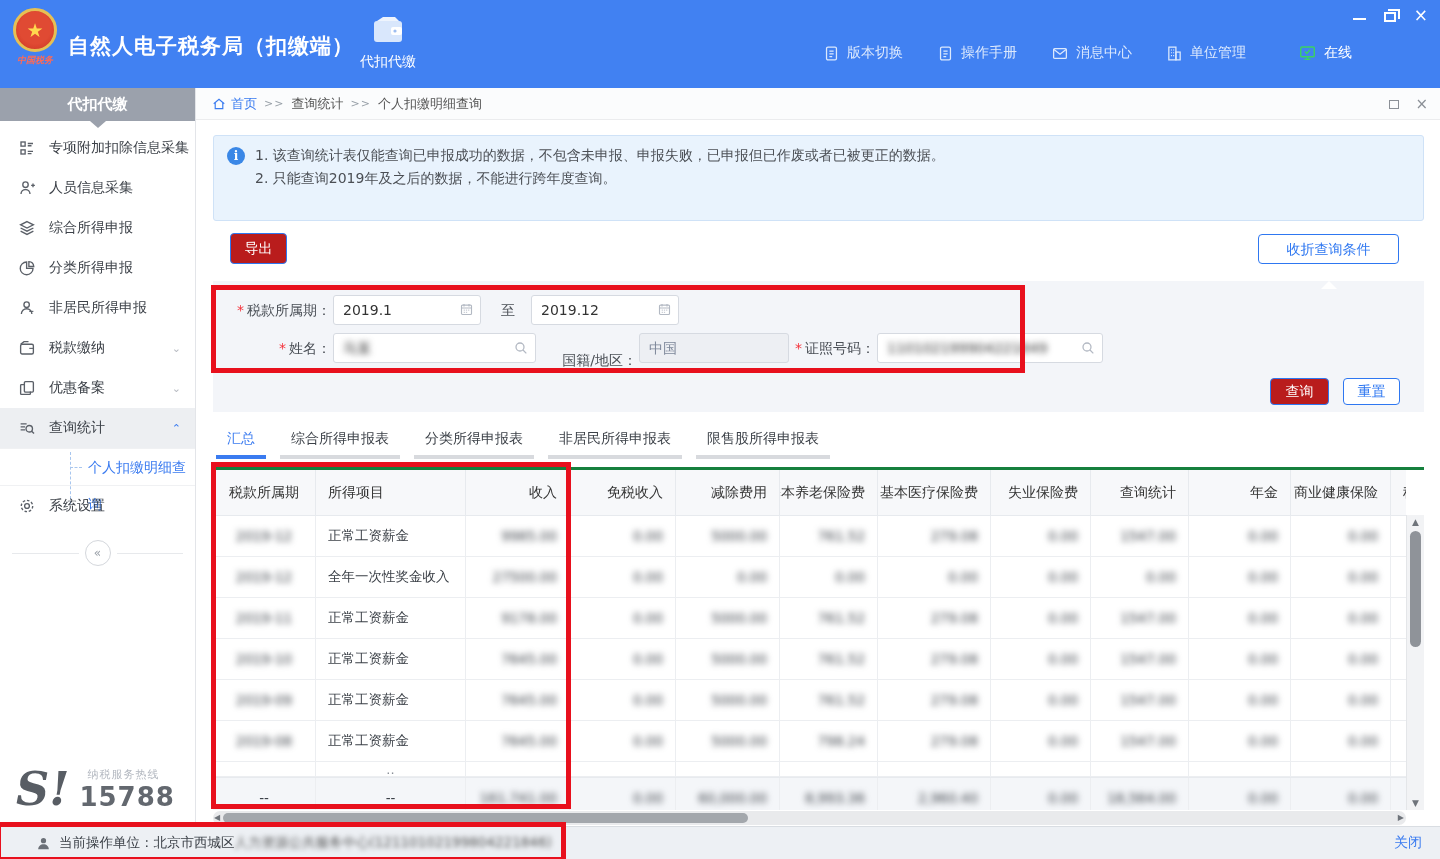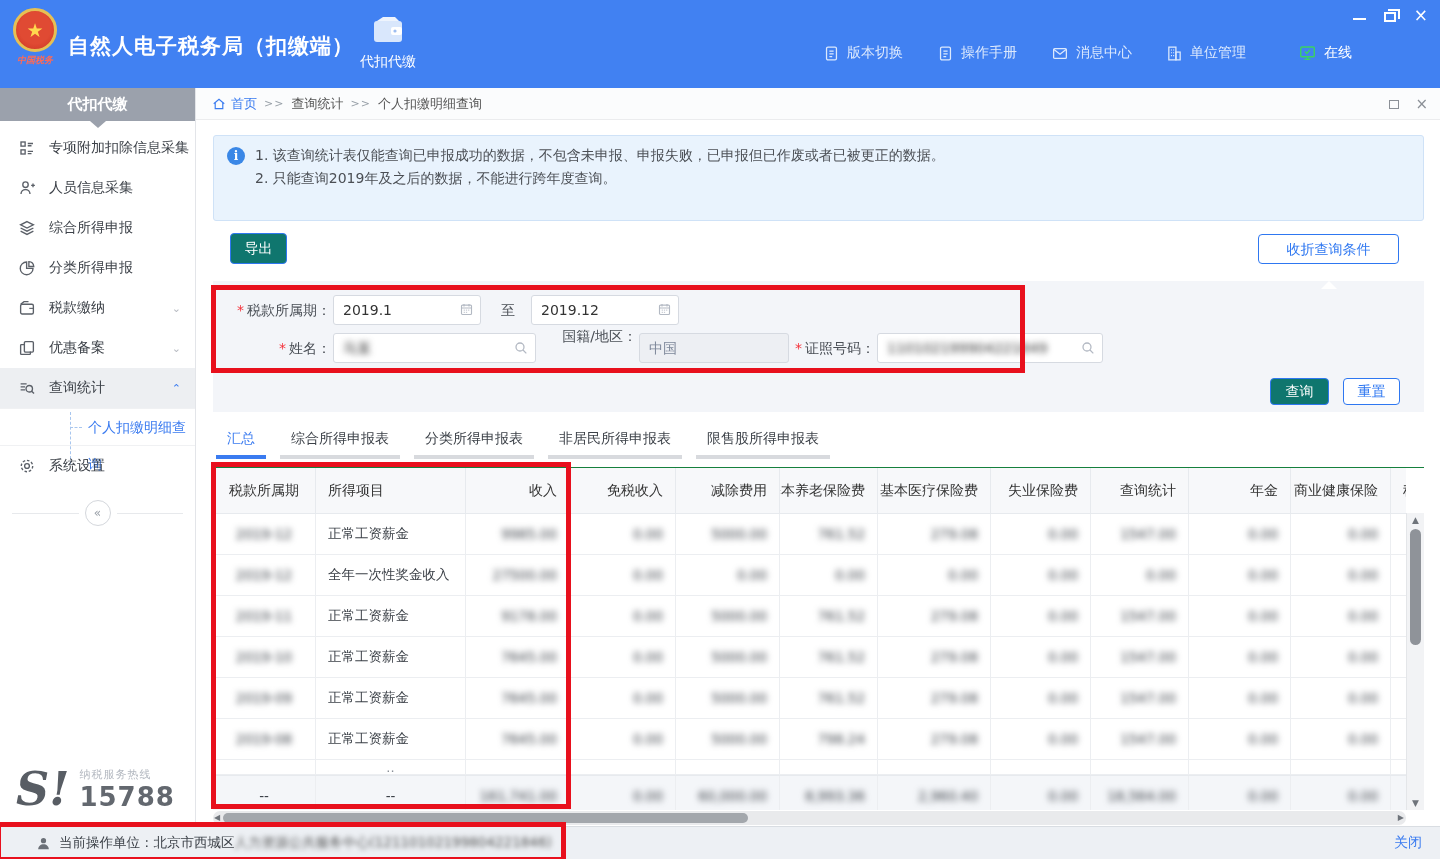--- a/index.html
+++ b/index.html
@@ -39,39 +39,39 @@
   .submenu::before { content:''; position:absolute; left:70px; top:4px; height:52px; border-left:1px dashed #a8c6ee; }
   .sub-item { height:38px; line-height:37px; padding-left:88px; font-size:14px; color:#3c4148; border-top:1px solid #f0f1f3; position:relative; cursor:default; }
   .sub-item::before { content:''; position:absolute; left:70px; top:18px; width:12px; border-top:1px dashed #a8c6ee; }
   .sub-item.current { color:#3a7bf0; }
   .sub-item:last-child { border-bottom:1px solid #f0f1f3; }
   .collapse-row { display:flex; align-items:center; margin:14px 12px 0 12px; }
   .collapse-row::before, .collapse-row::after { content:''; flex:1; height:1px; background:#e7e9ec; }
   .collapse-btn { width:26px; height:26px; border:1px solid #d4d7dc; border-radius:50%; color:#9aa0a8; font-size:12px; line-height:24px; text-align:center; margin:0 6px; background:#fff; }
   .hotline { position:absolute; left:16px; bottom:14px; display:flex; align-items:center; gap:10px; }
   .hot-mark { font-family:"DejaVu Serif","Liberation Serif",serif; font-style:italic; font-weight:bold; font-size:46px; color:#585d64; line-height:46px; }
-  .hot-label { font-size:11px; color:#b3b8c0; letter-spacing:1px; }
+  .hot-label { font-size:11px; color:#b3b8c0; letter-spacing:1px;margin-left:8px; }
   .hot-num { font-size:26px; font-weight:bold; color:#63686f; letter-spacing:1px; }
 
   
   .crumbbar { position:absolute; left:196px; right:0; top:88px; height:32px; background:#fbfcfd; border-bottom:1px solid #ebecee; display:flex; align-items:center; padding:0 16px; gap:7px; font-size:13px; color:#555; }
   .crumb-home { color:#3a7bf0; display:flex; align-items:center; gap:5px; }
   .crumb-sep { color:#98a0a8; font-size:11px; letter-spacing:1px; }
   .crumb-ctrl { position:absolute; right:12px; top:9px; display:flex; gap:16px; align-items:center; }
   .cc-max { width:10px; height:9px; border:1.5px solid #8b9097; }
   .cc-close { color:#8b9097; font-size:15px; line-height:14px; }
 
   
   .main { position:absolute; left:196px; right:0; top:120px; bottom:33px; background:#fff; }
   .notice { position:absolute; left:17px; width:1211px; top:15px; height:86px; background:#e9f3fd; border:1px solid #cfe2f7; border-radius:3px; padding:8px 14px 8px 41px; }
   .notice-line { font-size:14px; color:#4b4f55; line-height:23px; }
   .info-badge { position:absolute; left:13px; top:11px; width:18px; height:18px; border-radius:50%; background:#3a87e6; color:#fff; font-size:12px; font-weight:bold; text-align:center; line-height:18px; font-family:"DejaVu Serif","Liberation Serif",serif; }
 
   .btn { display:inline-block; text-align:center; border-radius:4px; font-size:14px; cursor:default; }
-  .btn-primary { background:#0f766e; color:#fff; border:1px solid #2e77f1; }
+  .btn-primary { background:#b91c1c; color:#fff; border:1px solid #2e77f1; }
   .btn-ghost { background:#fff; color:#2e77f1; border:1px solid #2e77f1; }
   .export-btn { position:absolute; left:34px; top:113px; width:57px; height:31px; line-height:29px; }
   .collapse-cond-btn { position:absolute; left:1062px; top:114px; width:141px; height:30px; line-height:28px; }
 
   .filter-panel { position:absolute; left:17px; top:161px; width:1211px; height:131px; background:#f3f5f9; }
   .panel-notch { position:absolute; left:1108px; top:-8px; width:0; height:0; border:8px solid transparent; border-bottom:8px solid #fff; }
   .f-label { position:absolute; height:30px; line-height:30px; text-align:right; color:#4a4f56; font-size:14px; }
   .req { color:#f4333c; margin-right:3px; }
   .f-input { position:absolute; height:30px; background:#fff; border:1px solid #d6dae1; border-radius:3px; line-height:28px; padding:0 26px 0 9px; font-size:14px; color:#333; }
   .f-input .ric { position:absolute; right:6px; top:6px; }
@@ -81,21 +81,21 @@
 
   .blur { filter:blur(3px); }
   .blur2 { filter:blur(2.5px); }
 
   
   .tabs { position:absolute; left:20px; top:310px; display:flex; }
   .tab { font-size:14px; color:#3c4148; padding:0 11px 7px 11px; border-bottom:4px solid #d8dade; margin-right:14px; cursor:default; white-space:nowrap; }
   .tab.active { color:#3a7bf0; border-bottom-color:#3a7bf0; }
 
   
-  .table-wrap { position:absolute; left:17px; top:347px; width:1211px; height:343px; border-top:1px solid #15803d; }
+  .table-wrap { position:absolute; left:17px; top:347px; width:1211px; height:343px; border-top:3px solid #15803d; }
   .tgrid { position:absolute; left:0; top:0; right:18px; bottom:0; overflow:hidden; }
   .trow { display:flex; border-bottom:1px solid #eceef1; background:#fff; }
   .trow.head { background:#f7f8fa; border-bottom:1px solid #e7eaee; }
   .trow.total { background:#f4f6f9; border-top:1px solid #e7eaee; border-bottom:none; }
   .tcell { flex:none; padding:0 12px; overflow:hidden; white-space:nowrap; border-right:1px solid #eceef1; display:flex; align-items:center; }
   .trow.head .tcell { font-size:14px; color:#333; border-right:1px solid #e7eaee; height:45px; }
   .trow.body .tcell, .trow.total .tcell { height:40px; font-size:13.5px; color:#3c4148; }
   .trow.partial { height:15px; overflow:hidden; }
   .trow.partial .tcell { height:15px; font-size:13px; color:#8a9098; align-items:flex-start; }
   .al-c { justify-content:center; } .al-r { justify-content:flex-end; } .al-l { justify-content:flex-start; }
@@ -230,20 +230,30 @@
         <span>综合所得申报</span>
       </div>
       <div class="menu-item">
         <span class="ic">
           <svg width="18" height="18" viewBox="0 0 24 24" fill="none" stroke="#5b6068" stroke-width="1.8">
             <path d="M11.5 4a8.5 8.5 0 1 0 8.5 8.5h-8.5z"></path>
             <path d="M14.5 3.5a7 7 0 0 1 6.5 6.5h-6.5z"></path>
           </svg>
         </span>
         <span>分类所得申报</span>
+      </div>
+      <div class="menu-item">
+        <span class="ic">
+          <svg width="18" height="18" viewBox="0 0 24 24" fill="none" stroke="#5b6068" stroke-width="1.8">
+            <circle cx="11.5" cy="7.5" r="3.6"></circle>
+            <path d="M4.5 20c0-3.9 3.1-7 7-7s7 3.1 7 7"></path>
+            <path d="M15 16.5h5.5" stroke-width="1.5"></path>
+          </svg>
+        </span>
+        <span>非居民所得申报</span>
       </div>
       <div class="menu-item">
         <span class="ic">
           <svg width="18" height="18" viewBox="0 0 24 24" fill="none" stroke="#5b6068" stroke-width="1.8">
             <rect x="3.5" y="7" width="17" height="13" rx="2"></rect>
             <path d="M3.5 7l4.5-3.5h6"></path>
             <path d="M15 12.5h5.5" stroke-width="1.5"></path>
           </svg>
         </span>
         <span>税款缴纳</span>
@@ -354,21 +364,21 @@
     <div class="f-label" style="left:36px; top:52px; width:82px;"><span class="req">*</span><span>姓名：</span></div>
     <div class="f-input" style="left:120px; top:52px; width:203px;">
       <span class="blur">马某</span>
       <span class="ric ic">
           <svg width="16" height="16" viewBox="0 0 24 24" fill="none" stroke="#b3b9c3" stroke-width="1.9">
             <circle cx="10.5" cy="10.5" r="6"></circle>
             <path d="M15 15l5 5"></path>
           </svg>
         </span>
     </div>
-    <div class="f-label" style="left:330px; top:40px; width:94px;">国籍/地区：</div>
+    <div class="f-label" style="left:330px; top:64px; width:94px;">国籍/地区：</div>
     <div class="f-input disabled" style="left:426px; top:52px; width:150px;">
       <span>中国</span>
     </div>
     <div class="f-label" style="left:578px; top:52px; width:84px;"><span class="req">*</span><span>证照号码：</span></div>
     <div class="f-input" style="left:664px; top:52px; width:226px;">
       <span class="blur">110102199904221849</span>
       <span class="ric ic">
           <svg width="16" height="16" viewBox="0 0 24 24" fill="none" stroke="#b3b9c3" stroke-width="1.9">
             <circle cx="10.5" cy="10.5" r="6"></circle>
             <path d="M15 15l5 5"></path>

